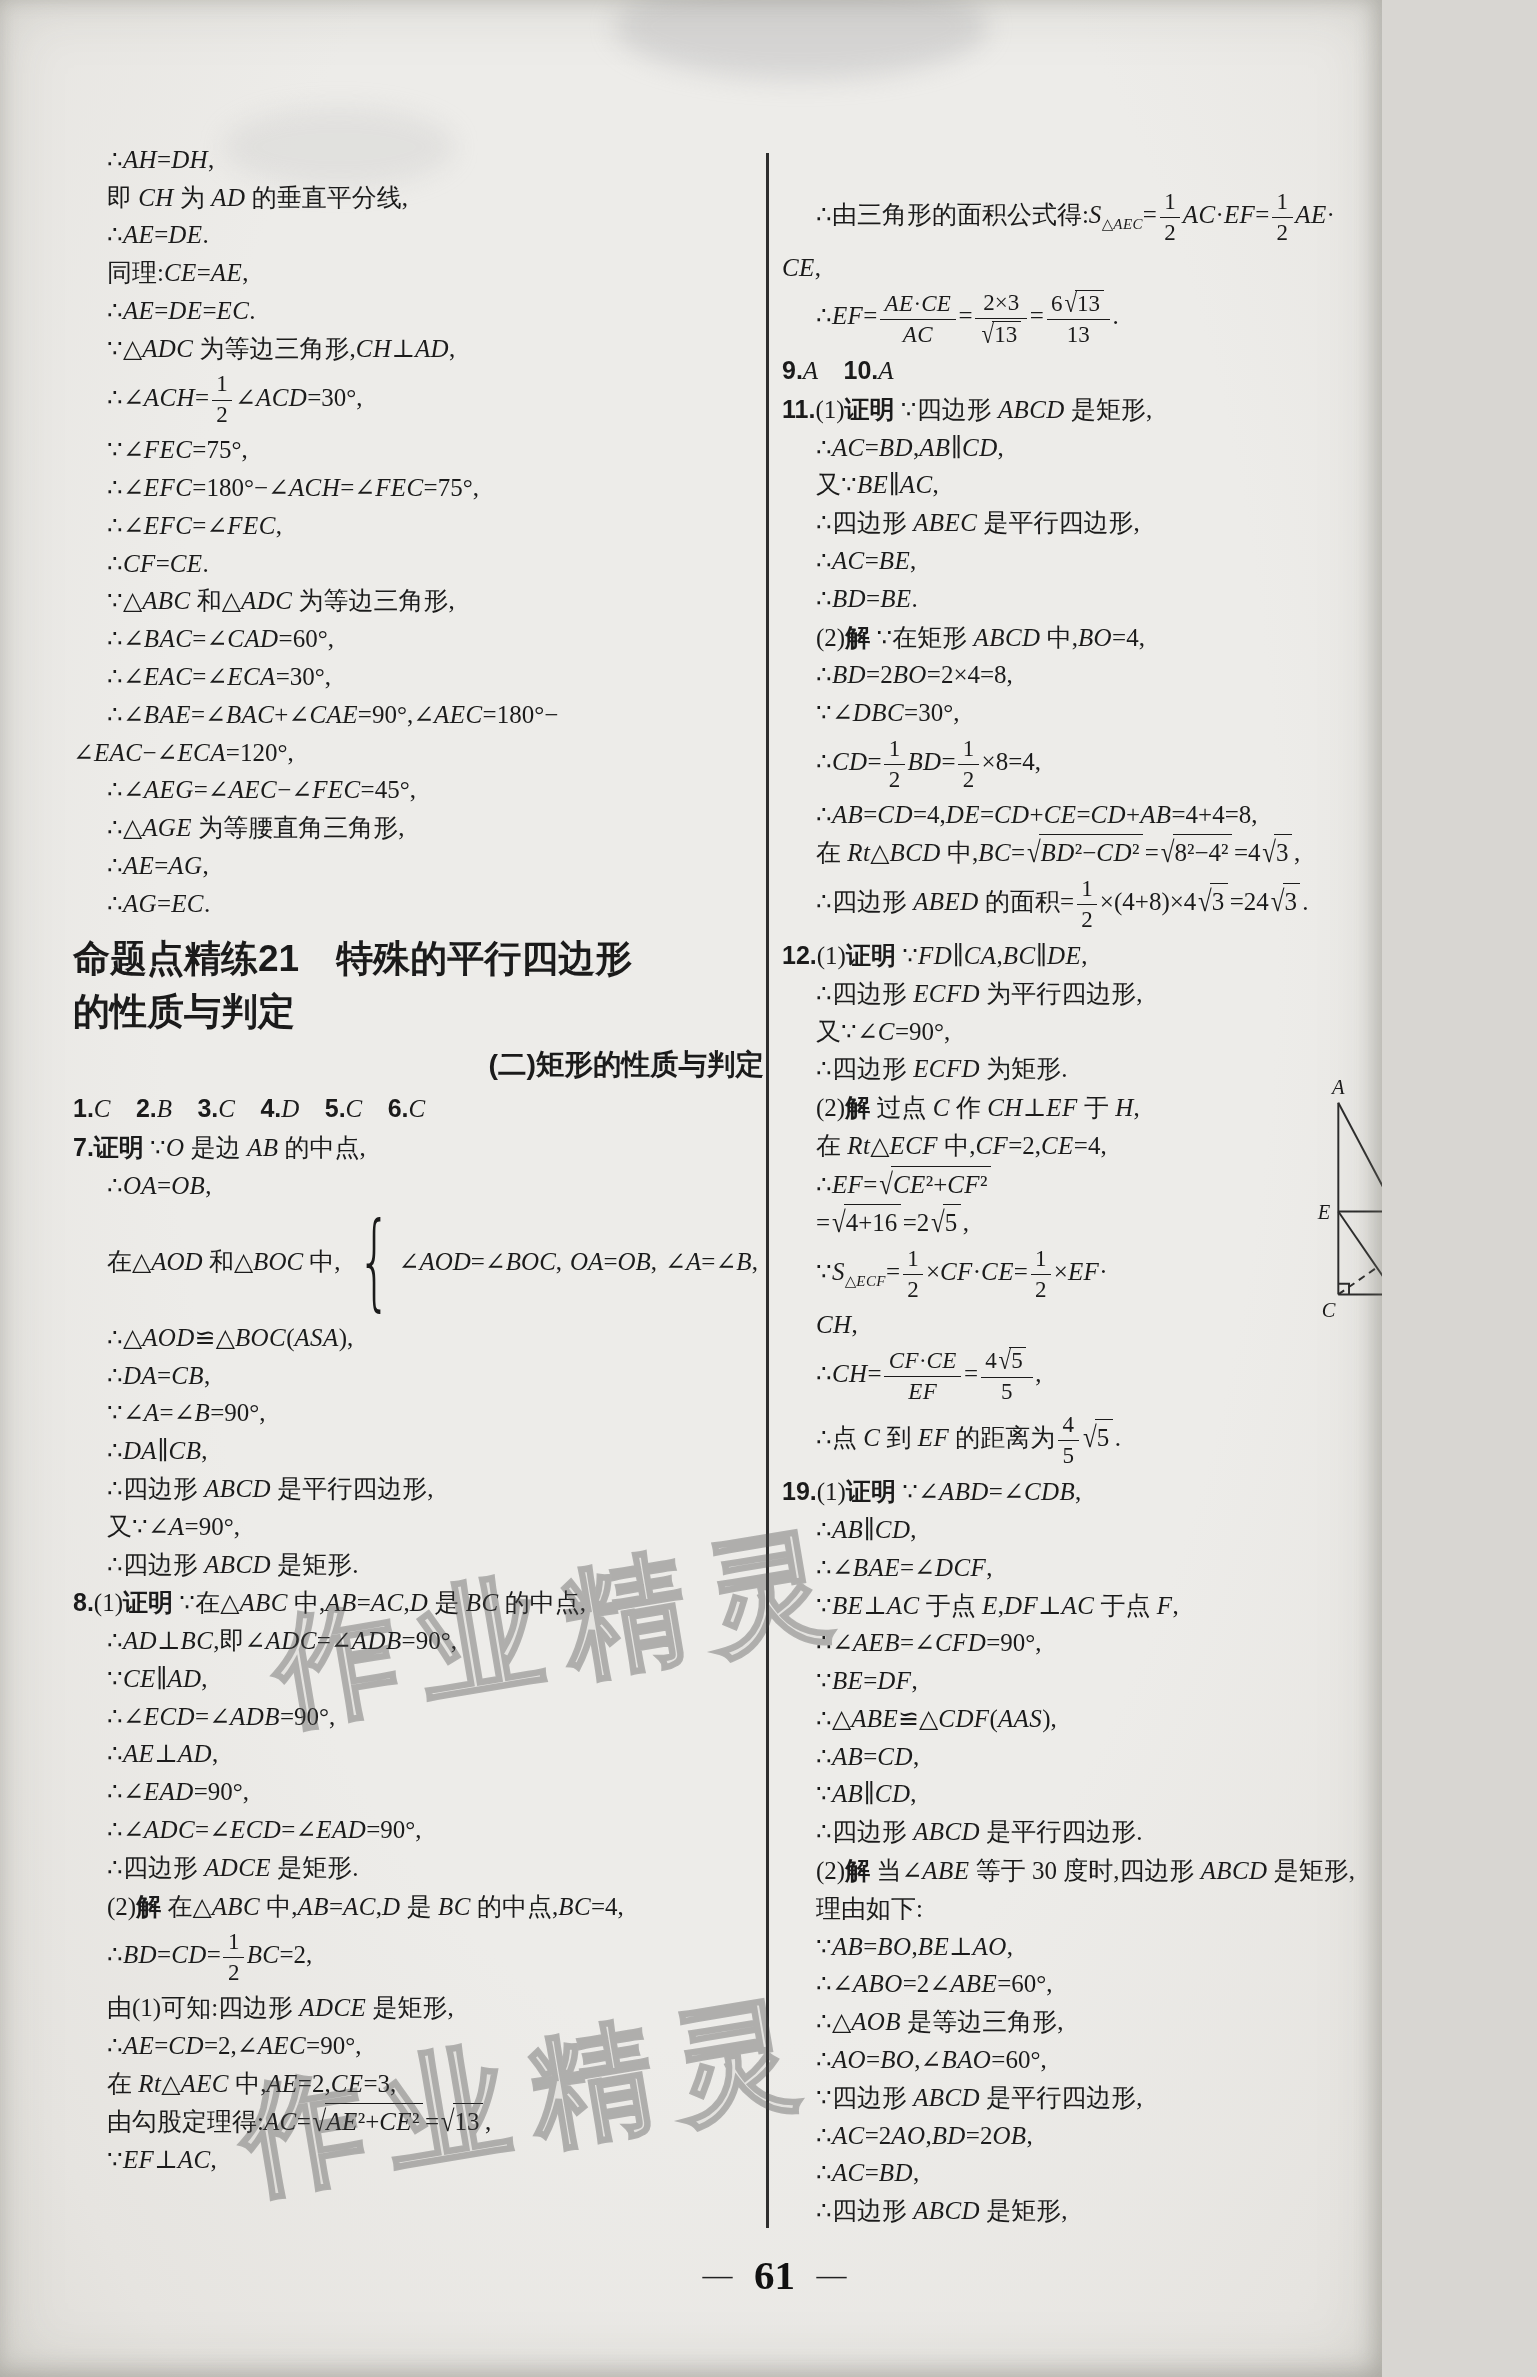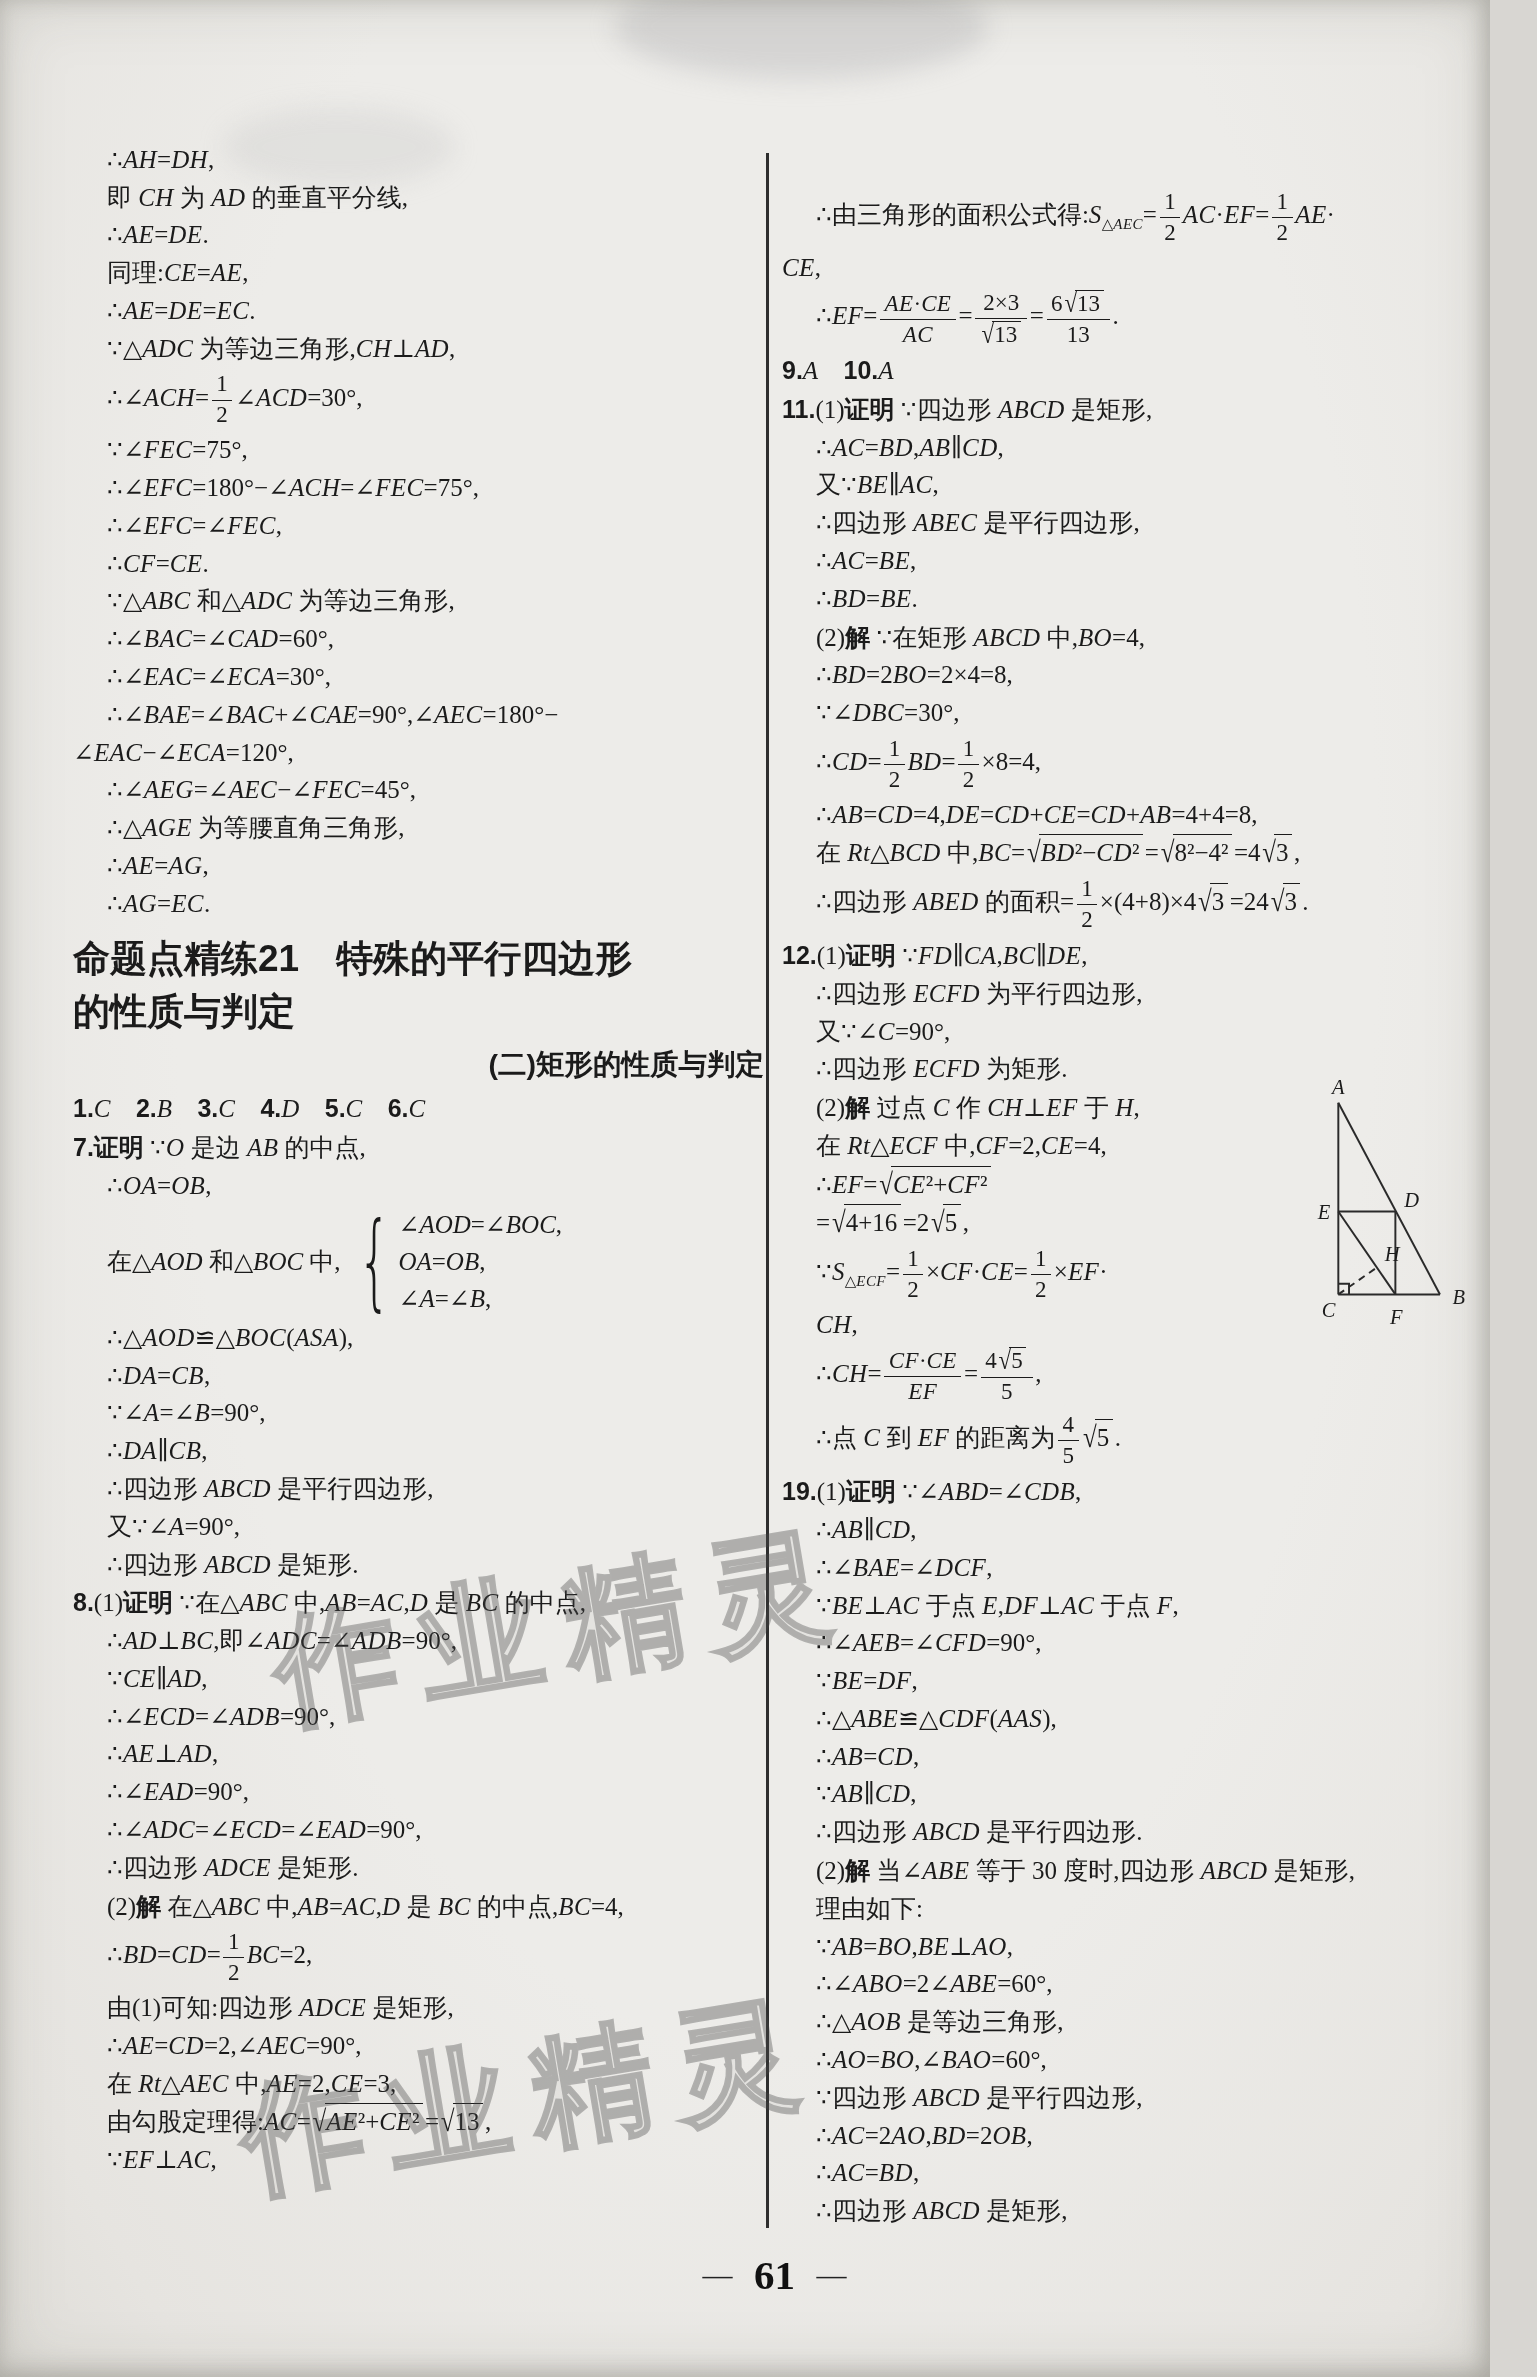--- a/index.html
+++ b/index.html
@@ -1,18 +1,18 @@
 <!DOCTYPE html>
 <html style="font-size:14.2px"><head>
 <meta charset="utf-8">
 <style>
   html,body{margin:0;padding:0;background:#d8d6d2;}
   .page{
     position:relative;
-    width:1490px;height:2377px;
+    width:1382px;height:2377px;
     background:radial-gradient(ellipse at 52% 38%, #edecE9 55%, #e6e4e0 88%, #dfddd8 100%);
     overflow:hidden;
     font-family:"Liberation Serif","DejaVu Serif","DejaVu Sans",serif;
     color:#1b1b1b;
   }
   .page::after{
     content:"";position:absolute;inset:0;pointer-events:none;
     box-shadow:inset 0 0 62px rgba(130,128,120,.28), inset -9px 0 19.6px rgba(110,108,100,.22), inset 0 -9px 19.6px rgba(110,108,100,.18);
   }
   .smudge{position:absolute;border-radius:50%;filter:blur(12.5px);pointer-events:none;}
@@ -34,21 +34,21 @@
   .frac{display:inline-block;vertical-align:middle;text-align:center;font-size:23px;line-height:1.15;margin:1.8px 2.7px;}
   .fn{display:block;border-bottom:1.8px solid #1b1b1b;padding:0.9px 4.5px 1.8px;}
   .fd{display:block;padding:1.8px 4.5px 0;}
   .sqrt{display:inline-block;white-space:nowrap;margin:0 1.8px;}
   .rq{display:inline-block;transform:scaleY(1.18);margin-right:-1.8px;}
   .rb{display:inline-block;border-top:1.8px solid #1b1b1b;padding:0 3.6px 0 1.8px;}
   .ssub{font-size:.6em;vertical-align:-.4em;}
   .brace-row{display:flex;align-items:center;min-height:114px;font-size:25px;}
   .bprefix{white-space:nowrap;}
   .bsym{font-family:"DejaVu Sans","Liberation Sans",sans-serif;font-size:105px;font-weight:200;line-height:1;transform:scaleX(.5);margin:0 -9px 0 0;}
-  .bitems{display:flex;flex-direction:column;justify-content:space-between;}
+  .bitems{display:flex;flex-direction:row;justify-content:space-between;gap:8px;}
   .bitem{line-height:37px;}
   .figure{position:absolute;left:1307px;top:1076px;}
   .fig-label{font-size:23px;font-style:italic;font-family:"Liberation Serif","DejaVu Serif",serif;fill:#1b1b1b;}
   .wm{
     position:absolute;font-family:"Liberation Sans","DejaVu Sans",sans-serif;font-weight:700;
     font-size:123px;letter-spacing:23px;white-space:nowrap;
     color:rgba(90,90,90,.14);-webkit-text-stroke:2.7px rgba(70,70,70,.8);
     opacity:.45;transform:rotate(-9.5deg);pointer-events:none;
   }
   .wm1{left:272px;top:1545px;}

